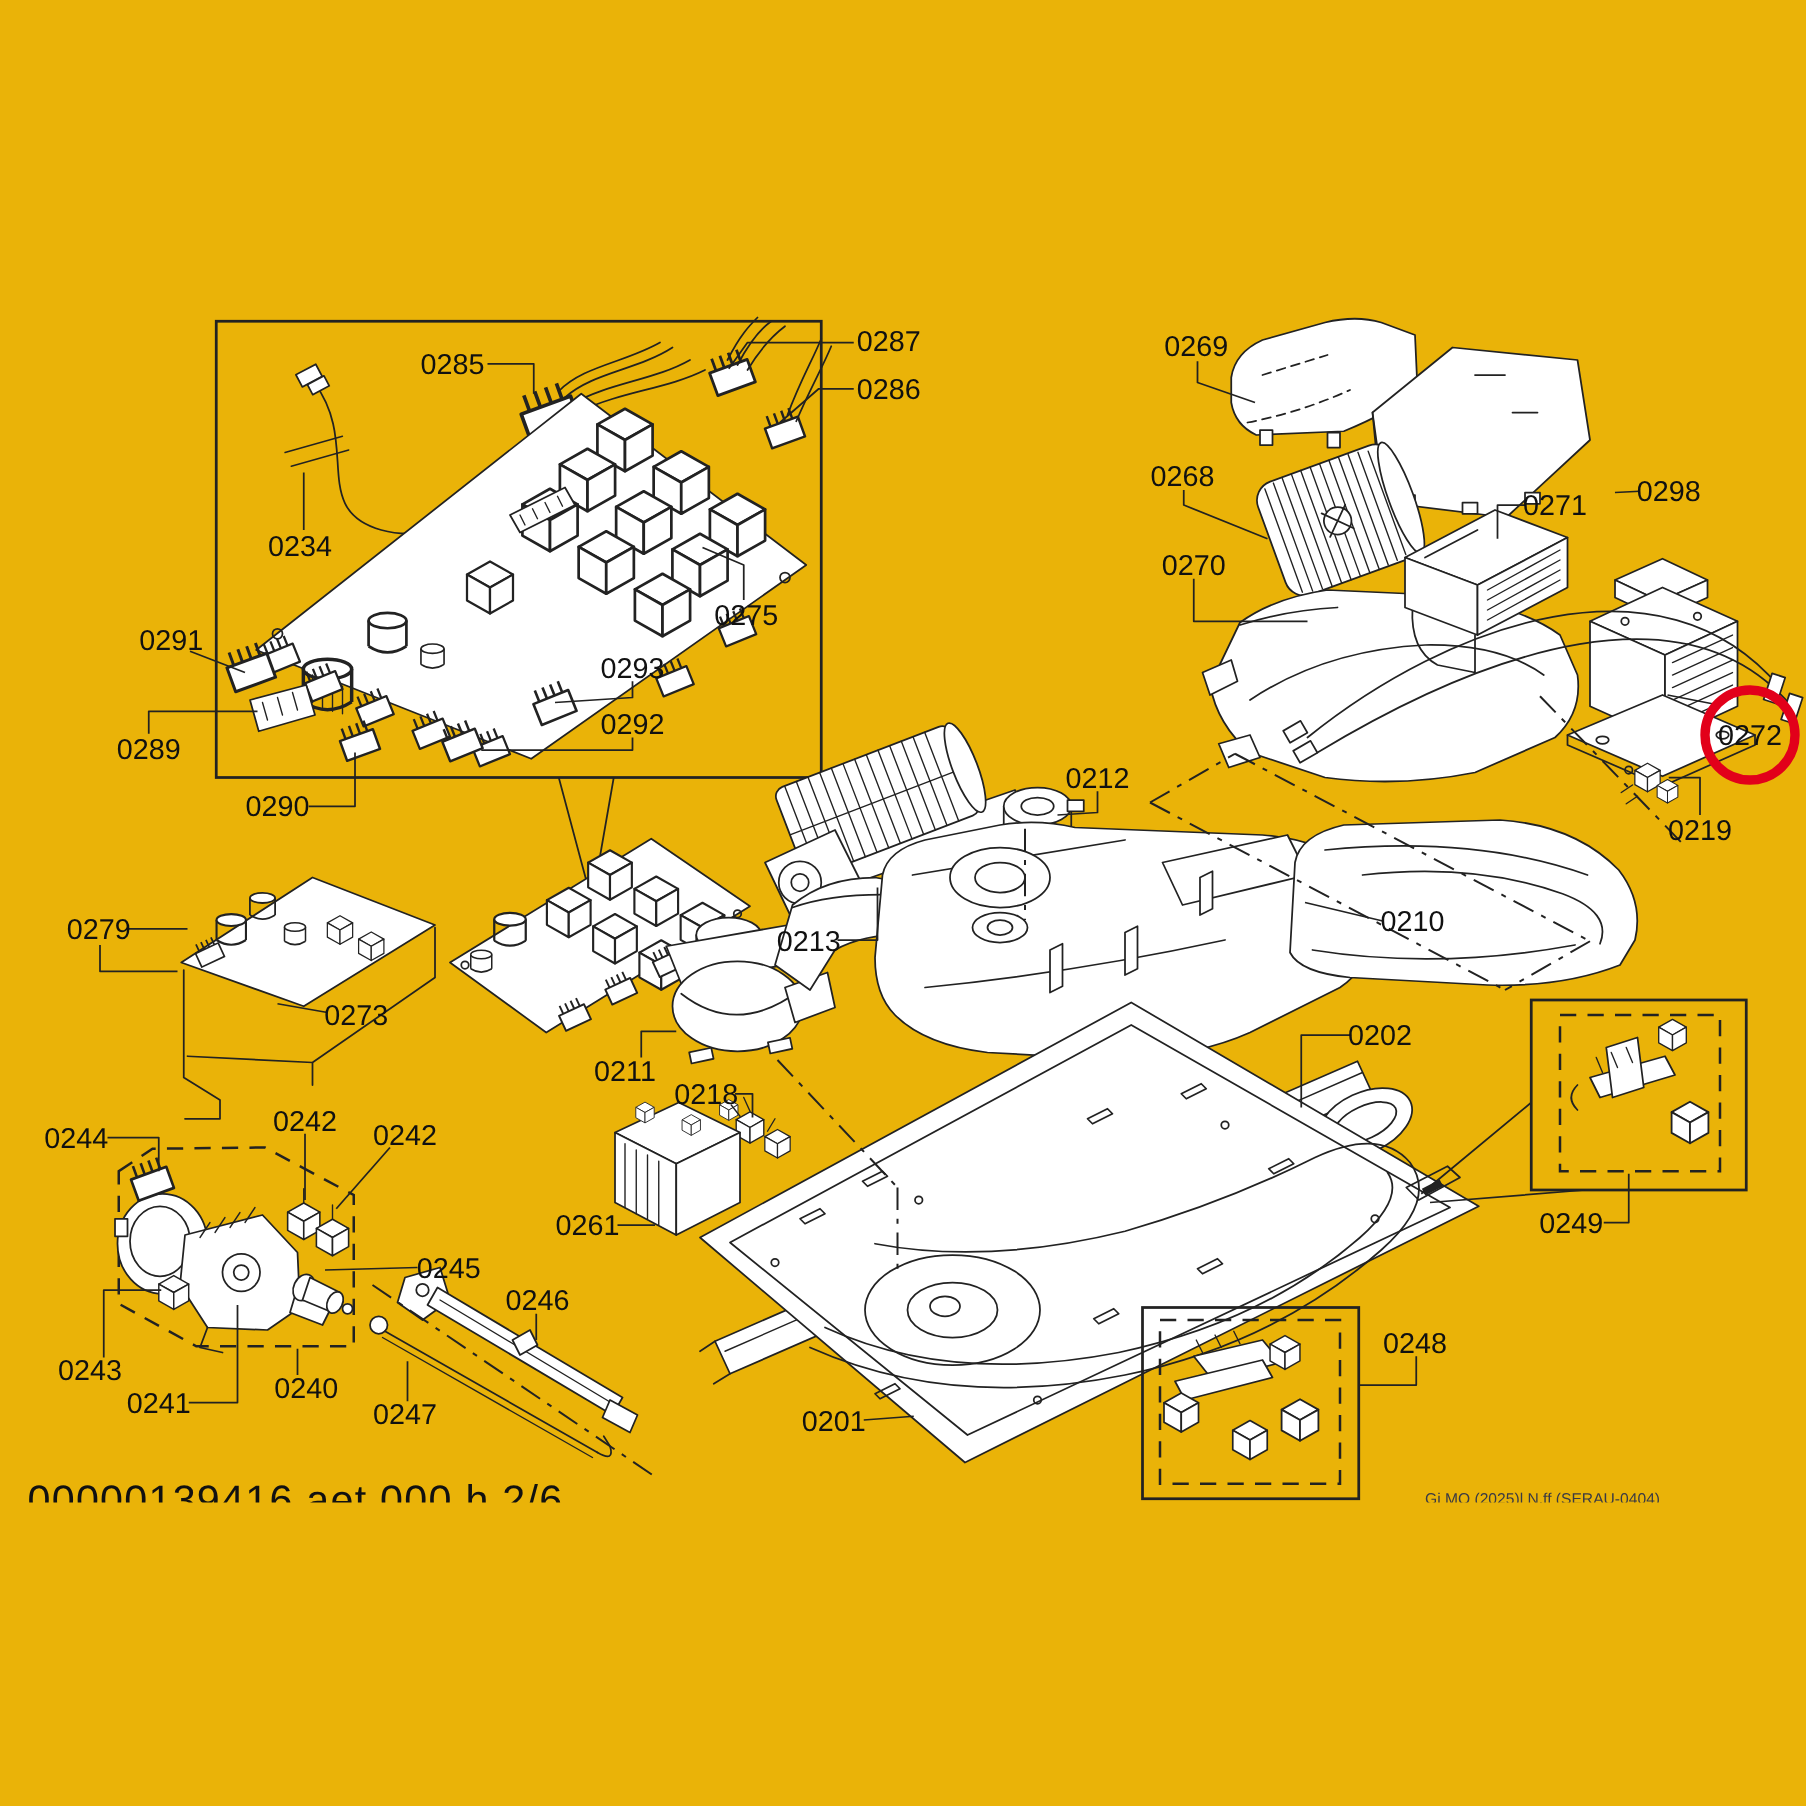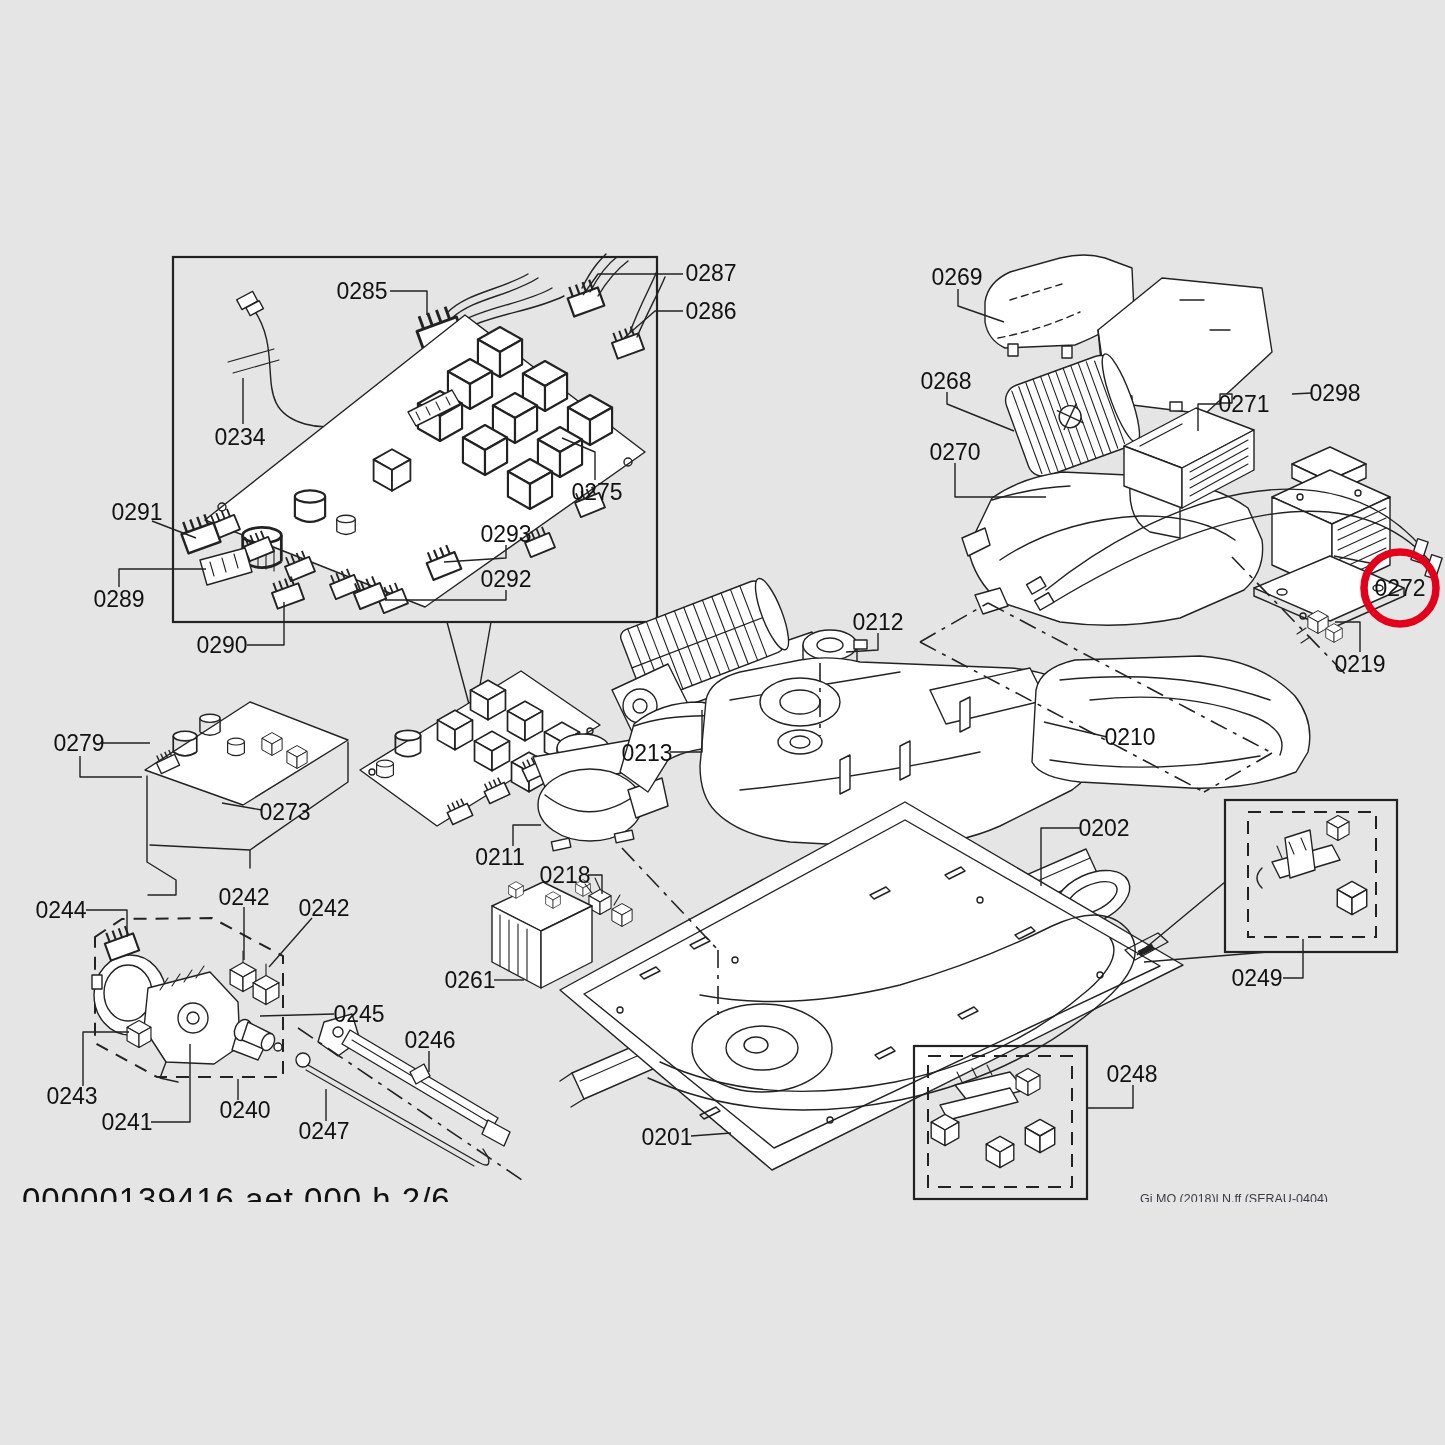--- a/index.html
+++ b/index.html
@@ -1,17 +1,17 @@
 <!DOCTYPE html>
 <html><head>
 <meta charset="utf-8">
 <style>
   html,body{margin:0;padding:0;background:#fff;width:1445px;height:1445px;overflow:hidden;
     font-family:"Liberation Sans",sans-serif;}
-  #stage{position:relative;width:1445px;height:1445px;background:#e5e5e5;}
+  #stage{position:relative;width:1445px;height:1445px;background:#eab308;}
   svg{position:absolute;left:0;top:0;}
   .ln{fill:none;stroke:#222;stroke-width:1.4;stroke-linejoin:round;stroke-linecap:round;}
   .fw{fill:#fff;stroke:#222;stroke-width:1.4;stroke-linejoin:round;}
   .thin{stroke-width:1.1;}
   .bx{fill:none;stroke:#222;stroke-width:2.2;}
   .dashed{fill:none;stroke:#222;stroke-width:2;stroke-dasharray:13 9;}
   .dashdot{fill:none;stroke:#222;stroke-width:1.6;stroke-dasharray:18 7 4 7;}
   .leader{fill:none;stroke:#222;stroke-width:1.4;stroke-linejoin:round;}
   .lbl{font-family:"Liberation Sans",sans-serif;font-size:23px;fill:#111;text-anchor:middle;}
   .footL{position:absolute;left:22px;top:1181px;height:21px;overflow:hidden;
@@ -478,14 +478,14 @@
     <text class="lbl" x="946" y="389">0268</text>
     <text class="lbl" x="955" y="460">0270</text>
     <text class="lbl" x="1244" y="412">0271</text>
     <text class="lbl" x="1335" y="401">0298</text>
     <text class="lbl" x="1400" y="596">0272</text>
     <text class="lbl" x="1360" y="672">0219</text>
   </g>
 </svg>
 
 <div class="footL"><span>00000139416 aet 000 h 2/6</span></div>
-<div class="footR"><span>Gi MQ (2018)l  N.ff (SERAU-0404)</span></div>
+<div class="footR"><span>Gi MQ (2025)l  N.ff (SERAU-0404)</span></div>
 </div>
 
 </body></html>

